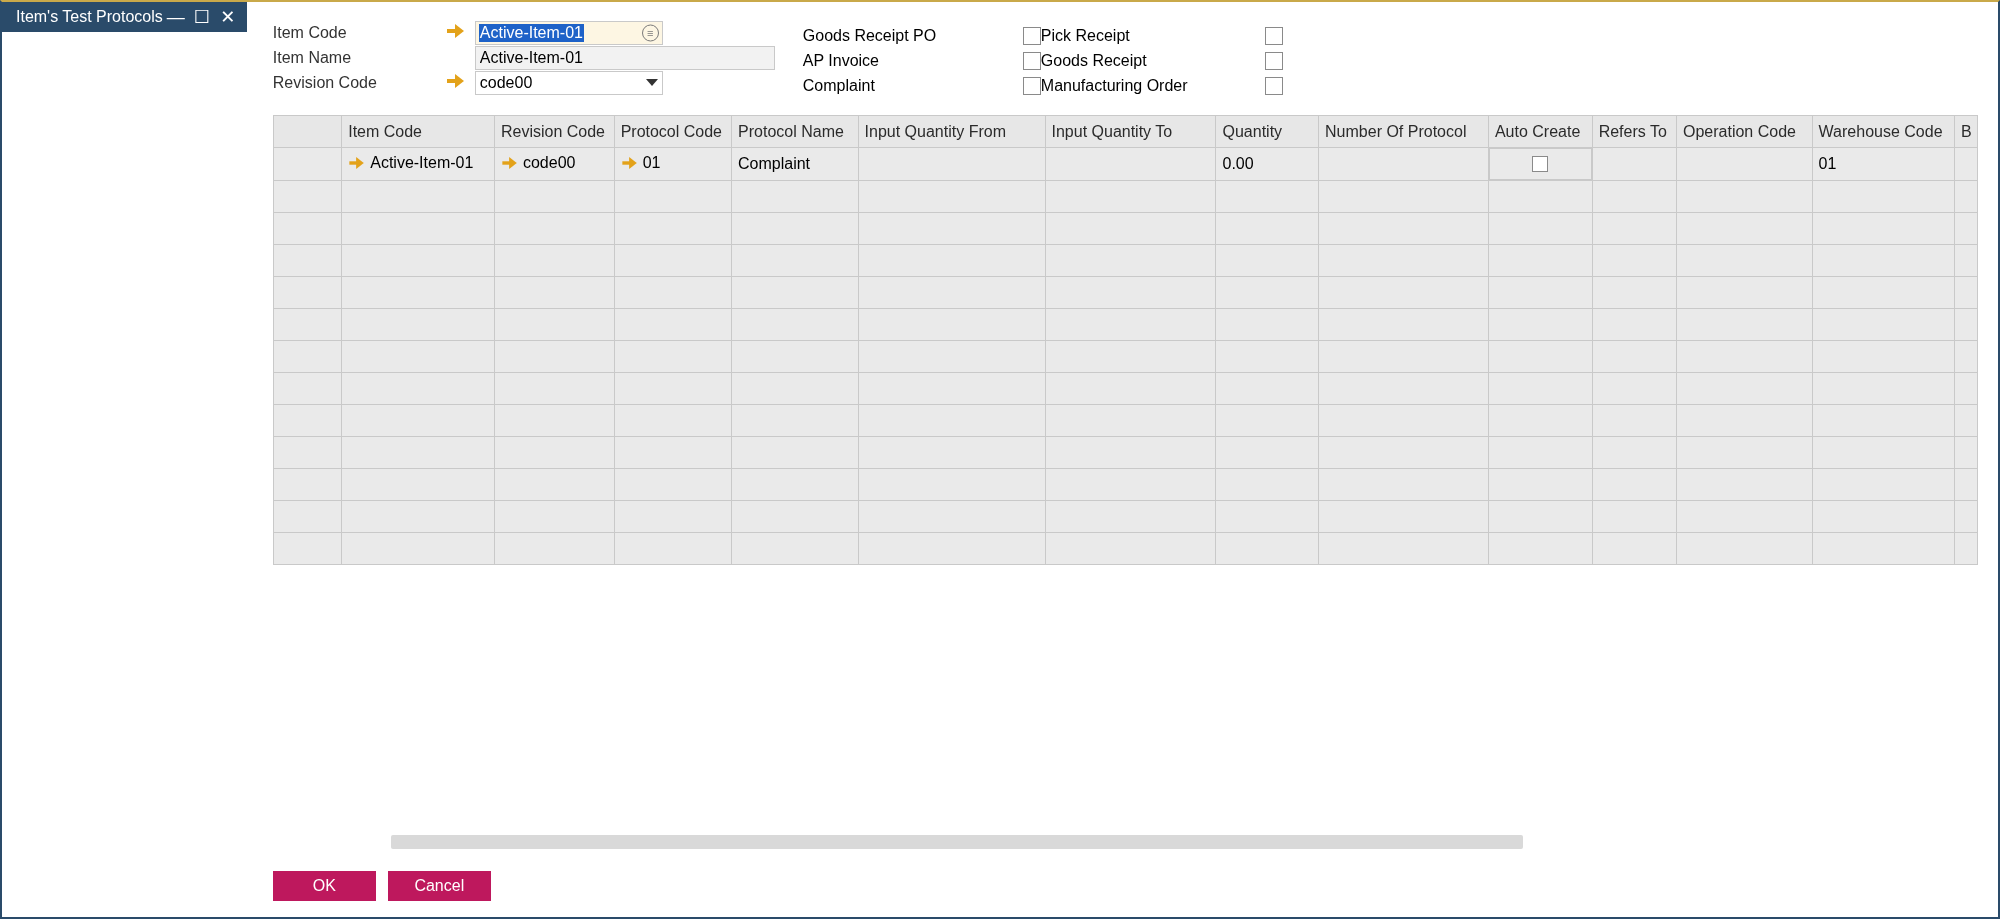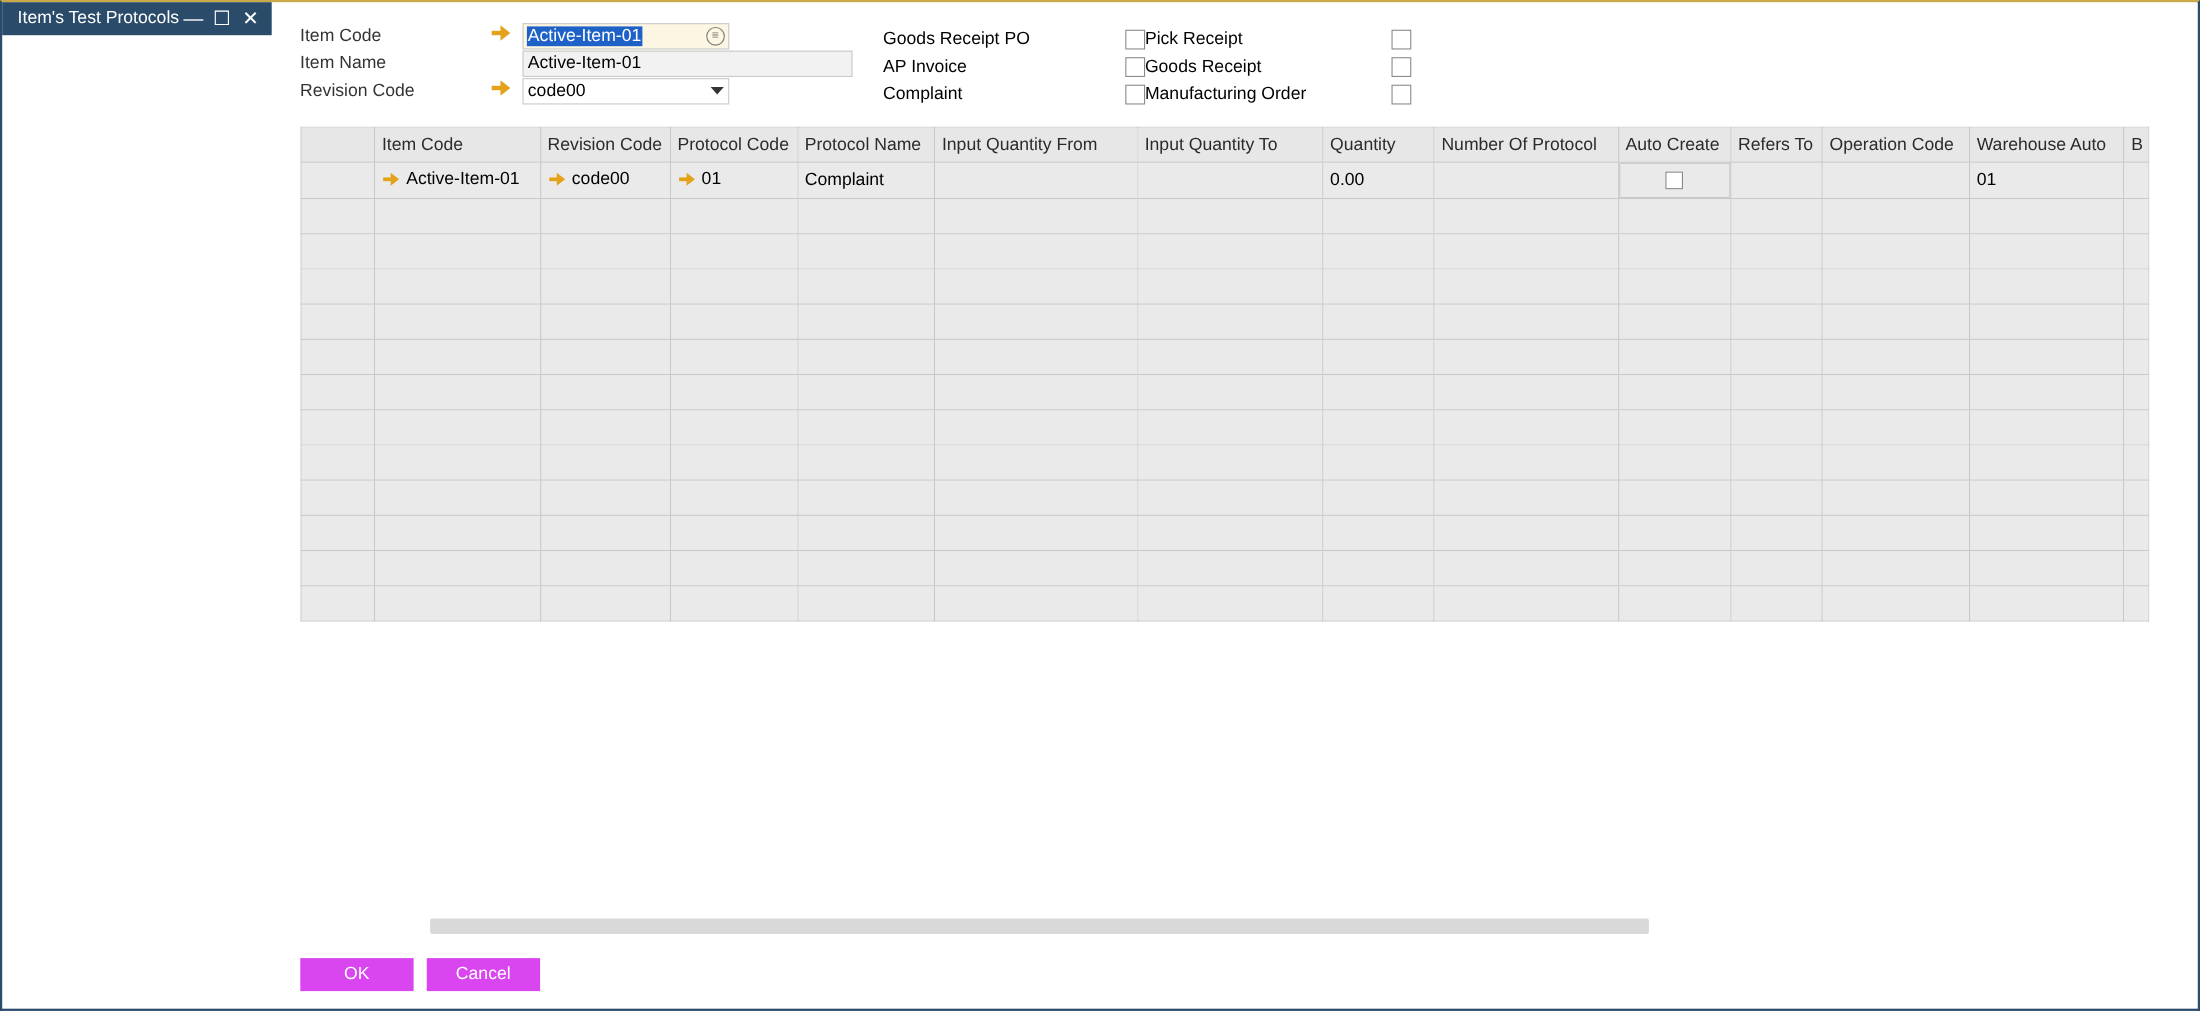--- a/index.html
+++ b/index.html
@@ -35,21 +35,21 @@
     width: 26px;
     text-align: center;
     font-size: 18px;
     line-height: 18px;
     cursor: default;
     user-select: none;
   }
   .content {
     flex: 1;
     position: relative;
-    padding: 18px 44px 16px 26px;
+    padding: 18px 20px 16px 26px;
     display: flex;
     flex-direction: column;
   }
   .header-grid {
     display: flex;
     gap: 0;
     margin-bottom: 20px;
   }
   .col1 { width: 530px; }
   .col2 { width: 238px; }
@@ -200,21 +200,21 @@
     background: #d9d9d9;
     border-radius: 2px;
   }
 
   .footer {
     padding-top: 22px;
     display:flex;
     gap: 12px;
   }
   .btn {
-    background: #d946ef;
+    background: #be185d;
     color: #fff;
     border: none;
     width: 103px;
     height: 30px;
     font-size: 16px;
     font-family: inherit;
   }
 </style>
 </head>
 <body>
@@ -313,21 +313,21 @@
             <th>Revision Code</th>
             <th>Protocol Code</th>
             <th>Protocol Name</th>
             <th>Input Quantity From</th>
             <th>Input Quantity To</th>
             <th>Quantity</th>
             <th>Number Of Protocol</th>
             <th>Auto Create</th>
             <th>Refers To</th>
             <th>Operation Code</th>
-            <th>Warehouse Auto</th>
+            <th>Warehouse Code</th>
             <th>B</th>
           </tr>
         </thead>
         <tbody id="tbody">
             <tr>
               <td class="rownum"></td>
               <td><span class="cell-arrow">
                   <span class="arrow-icon"></span>
                   <span>Active-Item-01</span>
                 </span></td>

